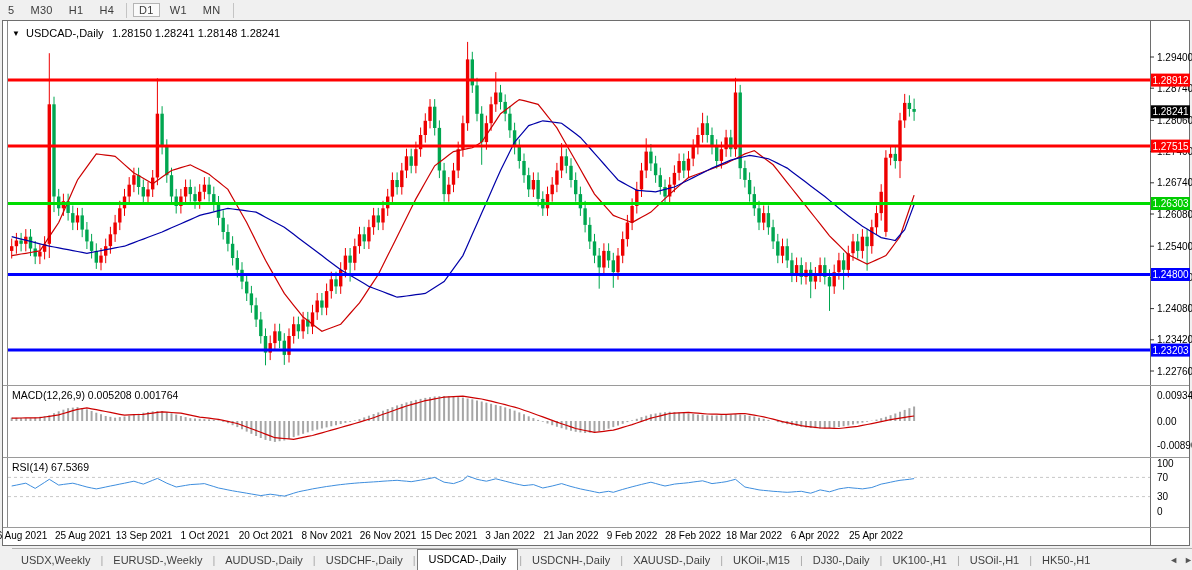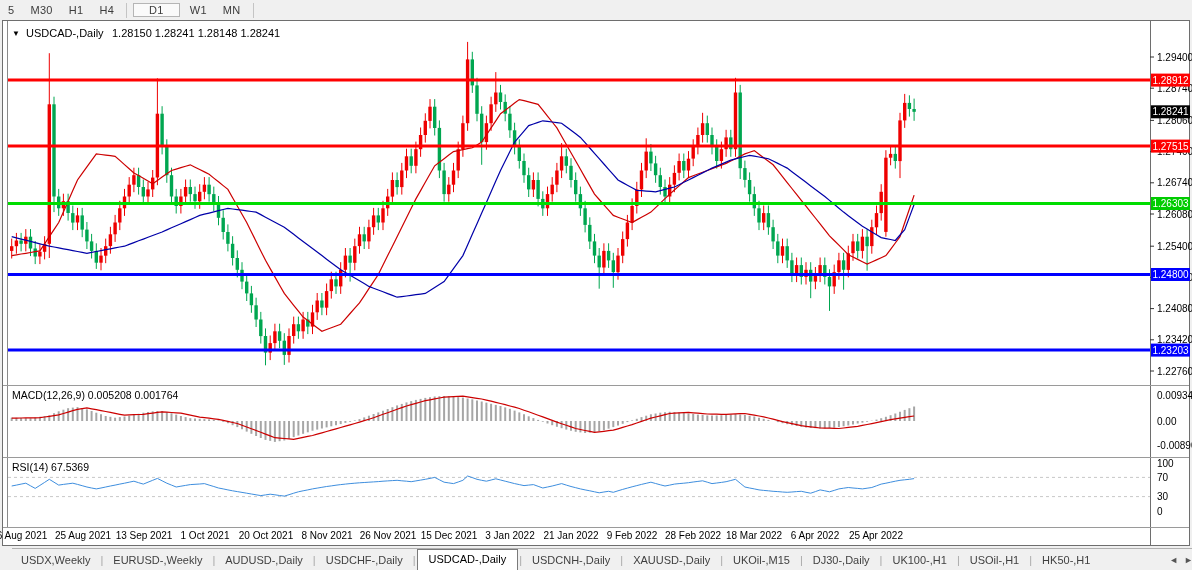--- a/index.html
+++ b/index.html
@@ -1,21 +1,21 @@
 <!DOCTYPE html>
 <html><head>
 <meta charset="utf-8">
 <style>
   html,body{margin:0;padding:0;background:#f0f0f0;width:1192px;height:570px;overflow:hidden;
     font-family:"Liberation Sans",sans-serif;-webkit-font-smoothing:antialiased;}
   .app{position:absolute;inset:0;width:1192px;height:570px;}
   .toolbar{position:absolute;left:0;top:0;width:1192px;height:20px;background:#f0f0f0;
     display:flex;align-items:center;}
   .tf-btn{font-size:11px;color:#3c3c3c;padding:1px 6px;margin:0 2px;letter-spacing:.3px;cursor:default;}
-  .tf-btn.active{background:#fafafa;border:1px solid #b5b5b5;padding:0 15px;}
+  .tf-btn.active{background:#fafafa;border:1px solid #b5b5b5;padding:0 5px;}
   .tf-sep{width:1px;height:15px;background:#c4c4c4;margin:0 4px;}
   svg#chart{position:absolute;left:0;top:0;}
   .tabbar{position:absolute;left:12px;top:548px;width:1192px;height:22px;background:#f0f0f0;
     border-top:1px solid #b0b0b0;display:flex;align-items:center;font-size:11px;color:#3f3f3f;}
   .tab{padding:3px 9px;white-space:nowrap;cursor:default;}
   .tab.active{background:#fff;border:1px solid #7a7a7a;border-bottom:none;color:#000;
     padding:3px 11px;height:16px;}
   .tab-sep{color:#a8a8a8;padding:0 1px;}
   .tab-arrows{margin-left:auto;padding-right:5px;color:#555;font-size:9px;letter-spacing:6px;cursor:default;}
 </style>

